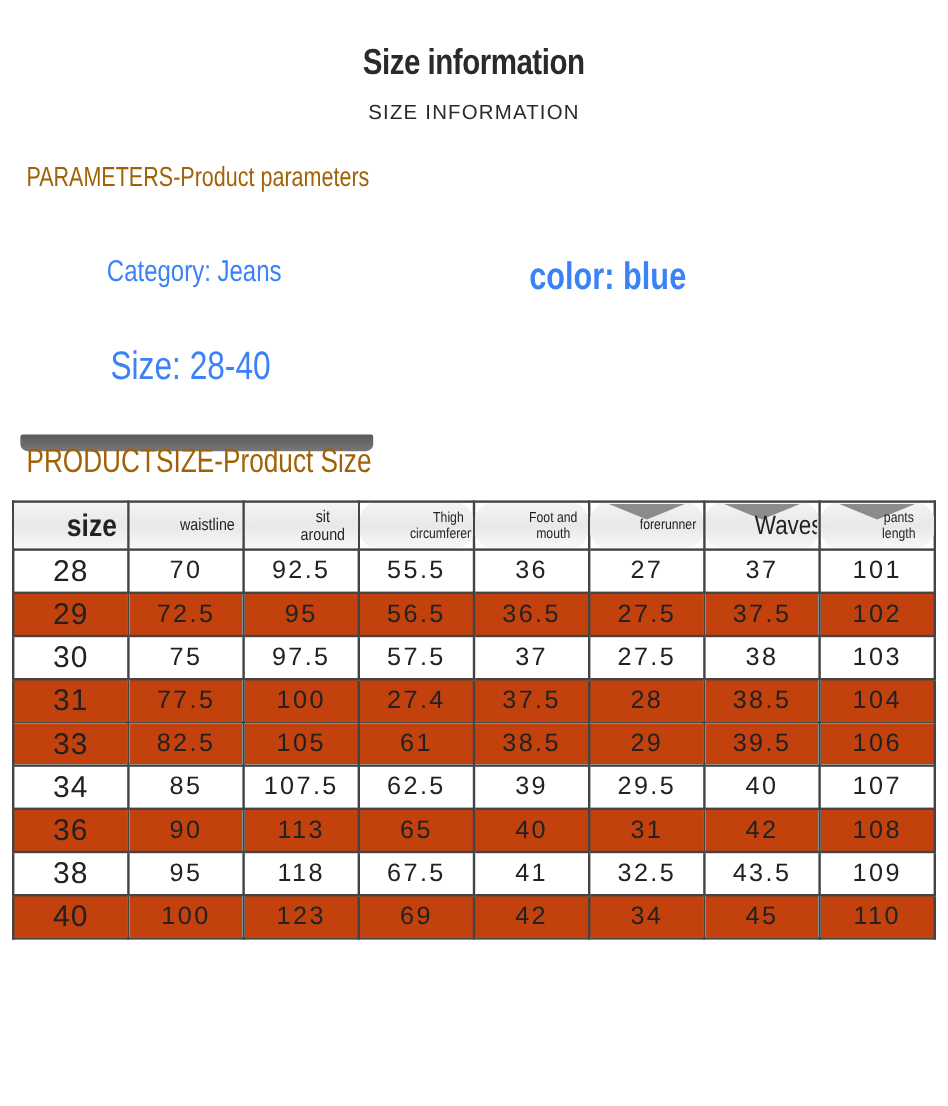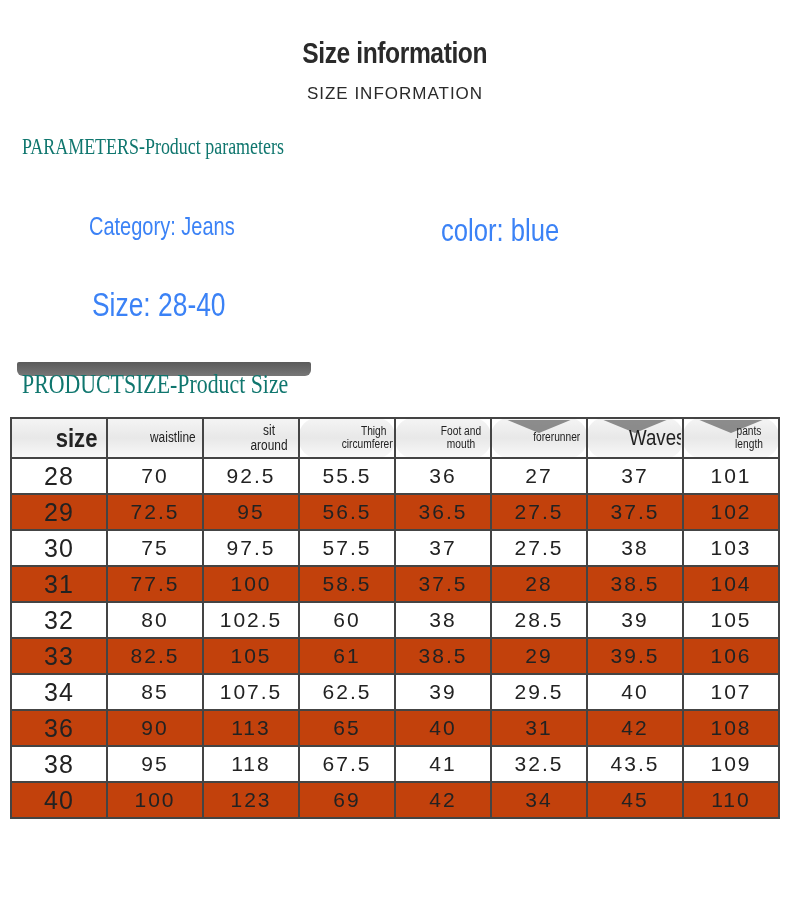--- a/index.html
+++ b/index.html
@@ -37,41 +37,40 @@
     width: 790px;
     text-align: center;
     font-size: 17px;
     color: #2a2a2a;
     letter-spacing: 1px;
   }
   .section-heading {
     position: absolute;
     left: 22px;
     font-size: 23px;
-    color: #0f766e;
+    color: #a16207;
     white-space: nowrap;
-    font-family: Liberation Serif, serif;
   }
   .section-heading span {
     display: inline-block;
     transform: scaleX(0.78);
     transform-origin: left center;
   }
   .param {
     position: absolute;
     white-space: nowrap;
     color: #3b82f6;
   }
   .param span {
     display: inline-block;
     transform: scaleX(0.8);
     transform-origin: left center;
   }
   .p-category { left: 89px; top: 212px; font-size: 25px; }
-  .p-color { left: 441px; top: 212px; font-size: 32px; }
+  .p-color { left: 441px; top: 212px; font-size: 32px; font-weight: bold; }
   .p-size { left: 92px; top: 286px; font-size: 33px; }
 
   .size-banner {
     position: absolute;
     left: 17px;
     top: 362px;
     width: 294px;
     height: 14px;
     background: linear-gradient(#5a5a5a, #777);
     border-radius: 2px 2px 6px 6px;
@@ -227,35 +226,25 @@
         <td>57.5</td>
         <td>37</td>
         <td>27.5</td>
         <td>38</td>
         <td>103</td>
       </tr>
       <tr class="alt">
         <td class="size-col">31</td>
         <td>77.5</td>
         <td>100</td>
-        <td>58.5</td>
+        <td>27.4</td>
         <td>37.5</td>
         <td>28</td>
         <td>38.5</td>
         <td>104</td>
-      </tr>
-      <tr>
-        <td class="size-col">32</td>
-        <td>80</td>
-        <td>102.5</td>
-        <td>60</td>
-        <td>38</td>
-        <td>28.5</td>
-        <td>39</td>
-        <td>105</td>
       </tr>
       <tr class="alt">
         <td class="size-col">33</td>
         <td>82.5</td>
         <td>105</td>
         <td>61</td>
         <td>38.5</td>
         <td>29</td>
         <td>39.5</td>
         <td>106</td>

